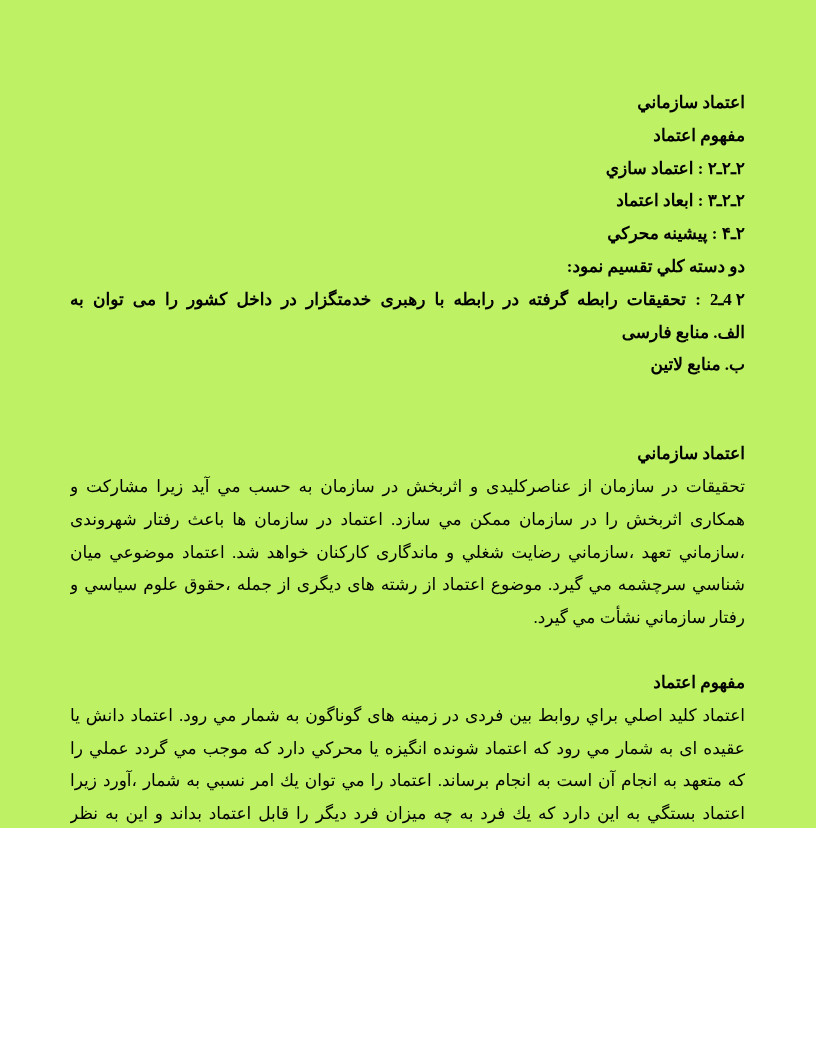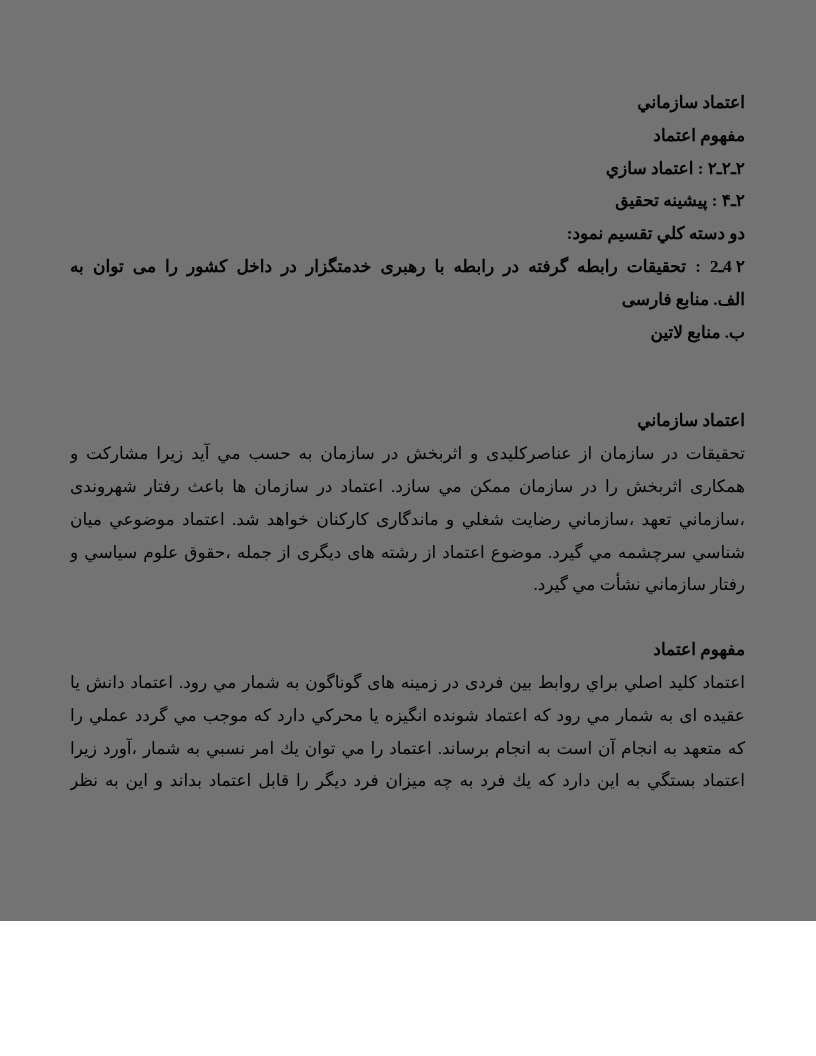--- a/index.html
+++ b/index.html
@@ -4,22 +4,22 @@
 <style>
   html, body { margin: 0; padding: 0; }
   body {
     width: 816px; height: 1056px;
     background: #ffffff;
     color: #000000;
     font-family: "Liberation Serif", "DejaVu Serif", serif;
   }
   .page {
     position: relative;
-    width: 816px; height: 921px;
-    background: #737373;
+    width: 816px; height: 828px;
+    background: #bef264;
     overflow: hidden;
   }
   .content {
     position: absolute;
     top: 87px; left: 70px; right: 71px;
     direction: rtl;
   }
   .line {
     height: 32.8px;
     line-height: 32.8px;
@@ -48,21 +48,22 @@
 </head>
 <body>
 
 <div class="page">
   <div class="content">
 
     <div class="line b right">اعتماد سازماني</div>
     <div class="line b right">مفهوم اعتماد</div>
 
     <div class="line b right"><span class="num">۲ـ۲ـ۲</span><span> : اعتماد سازي</span></div>
-    <div class="line b right"><span class="num">۴ـ۲</span><span> : پیشینه تحقیق</span></div>
+    <div class="line b right"><span class="num">۳ـ۲ـ۲</span><span> : ابعاد اعتماد</span></div>
+    <div class="line b right"><span class="num">۴ـ۲</span><span> : پیشینه محرکي</span></div>
 
     <div class="line b right">دو دسته کلي تقسیم نمود:</div>
 
     <div class="line b just wrapok"><span class="num-fa">۲</span><span class="num">2ـ4</span><span> :  تحقیقات رابطه گرفته در رابطه با رهبری خدمتگزار در داخل کشور را می توان به</span></div>
 
     <div class="line b right">الف. منابع فارسی</div>
     <div class="line b right">ب. منابع لاتین</div>
 
     <div class="spacer-large"></div>
 

